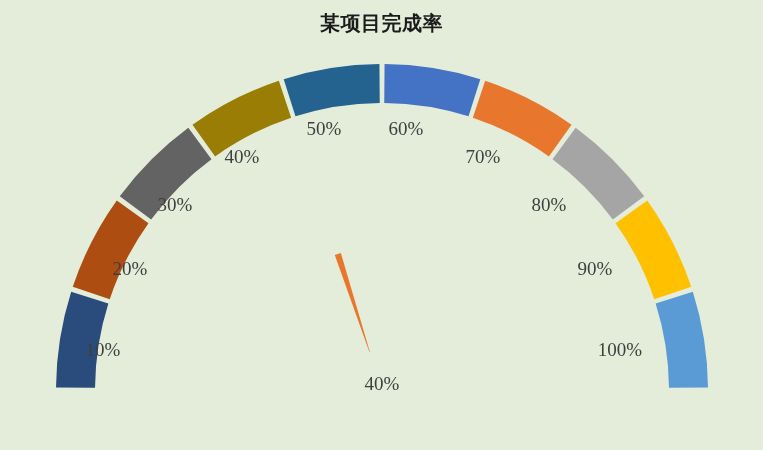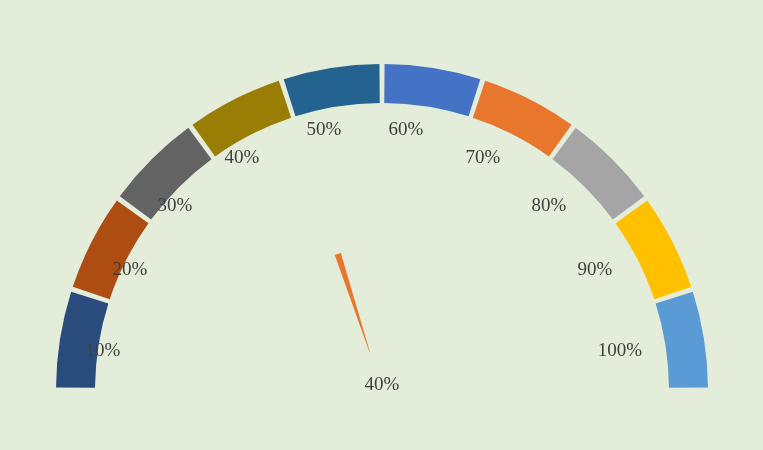--- a/index.html
+++ b/index.html
@@ -46,20 +46,21 @@
     font-size: 19px;
     fill: #3f3f3f;
     text-anchor: middle;
   }
 </style>
 </head>
 <body>
 
 <div id="gauge-chart">
 
+  <div id="chart-title">某项目完成率</div>
 
   <svg id="gauge-svg" width="763" height="450" viewBox="0 0 763 450">
     <g id="gauge-segments">
         <path d="M 56.010054607798565 387.4396283102802 A 326 326 0 0 1 71.17393982400563 291.69862505809436 L 108.35865254444667 303.4586054959297 A 287 287 0 0 0 95.00885175594539 387.74593044494 Z" fill="#2A4C7D"></path>
         <path d="M 72.75633655208549 286.8285086988029 A 326 326 0 0 1 116.76364546274351 200.45930191173508 L 148.49437499327422 223.13441610020848 A 287 287 0 0 0 109.75174414248016 299.1711104188848 Z" fill="#AD4D11"></path>
         <path d="M 119.7735429019524 196.31653349393554 A 326 326 0 0 1 188.31653349393545 127.7735429019524 L 211.48725494711496 159.14419267748573 A 287 287 0 0 0 151.14419267748568 219.48725494711502 Z" fill="#636363"></path>
         <path d="M 192.45930191173534 124.76364546274334 A 326 326 0 0 1 278.828508698803 80.75633655208549 L 291.17111041888484 117.75174414248016 A 287 287 0 0 0 215.1344161002087 156.49437499327405 Z" fill="#9A7D04"></path>
         <path d="M 283.6986250580945 79.17393982400557 A 326 326 0 0 1 379.4396283102801 64.01005460779857 L 379.74593044493986 103.00885175594539 A 287 287 0 0 0 295.4586054959298 116.35865254444661 Z" fill="#24628F"></path>
         <path d="M 384.5603716897199 64.01005460779857 A 326 326 0 0 1 480.30137494190564 79.17393982400563 L 468.5413945040703 116.35865254444667 A 287 287 0 0 0 384.25406955506014 103.00885175594539 Z" fill="#4472C4"></path>
         <path d="M 485.1714913011971 80.75633655208549 A 326 326 0 0 1 571.5406980882647 124.7636454627434 L 548.8655838997913 156.49437499327408 A 287 287 0 0 0 472.8288895811152 117.75174414248016 Z" fill="#E8762C"></path>

